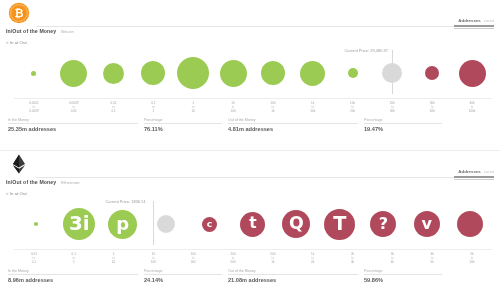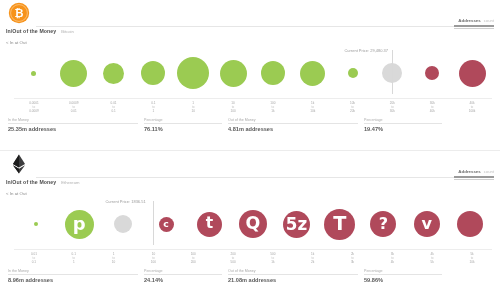--- a/index.html
+++ b/index.html
@@ -256,41 +256,41 @@
     <div class="legend-bar"></div>
     <div class="legend-bar2"></div>
   </div>
 
   <div class="plot">
     <div class="bubbles" id="p1-bubbles">
         <div class="bcell">
           <span class="bubble" style="width: 4px; height: 4px; background: rgb(155, 203, 82);"></span>
         </div>
         <div class="bcell">
+          <span class="bubble" style="width: 32px; height: 32px; background: rgb(155, 203, 82);"></span>
+          <span class="glyph" style="font-size: 19.84px;">3i</span>
+        </div>
+        <div class="bcell">
           <span class="bubble" style="width: 29px; height: 29px; background: rgb(155, 203, 82);"></span>
           <span class="glyph" style="font-size: 17.98px;">p</span>
         </div>
         <div class="bcell">
           <span class="bubble" style="width: 18px; height: 18px; background: rgb(217, 217, 217);"></span>
         </div>
         <div class="bcell">
           <span class="bubble" style="width: 15px; height: 15px; background: rgb(176, 73, 91);"></span>
           <span class="glyph" style="font-size: 9.3px;">c</span>
         </div>
         <div class="bcell">
           <span class="bubble" style="width: 25px; height: 25px; background: rgb(176, 73, 91);"></span>
           <span class="glyph" style="font-size: 15.5px;">t</span>
         </div>
         <div class="bcell">
           <span class="bubble" style="width: 28px; height: 28px; background: rgb(176, 73, 91);"></span>
           <span class="glyph" style="font-size: 17.36px;">Q</span>
-        </div>
-        <div class="bcell">
-          <span class="bubble" style="width: 27px; height: 27px; background: rgb(176, 73, 91);"></span>
-          <span class="glyph" style="font-size: 16.74px;">5z</span>
         </div>
         <div class="bcell">
           <span class="bubble" style="width: 31px; height: 31px; background: rgb(176, 73, 91);"></span>
           <span class="glyph" style="font-size: 19.22px;">T</span>
         </div>
         <div class="bcell">
           <span class="bubble" style="width: 26px; height: 26px; background: rgb(176, 73, 91);"></span>
           <span class="glyph" style="font-size: 16.12px;">?</span>
         </div>
         <div class="bcell">

